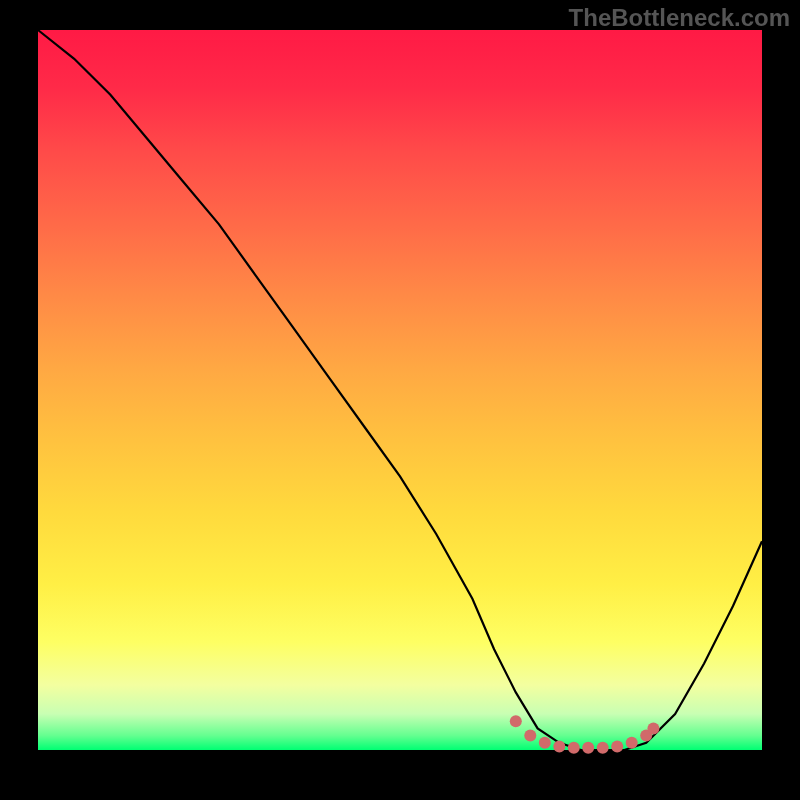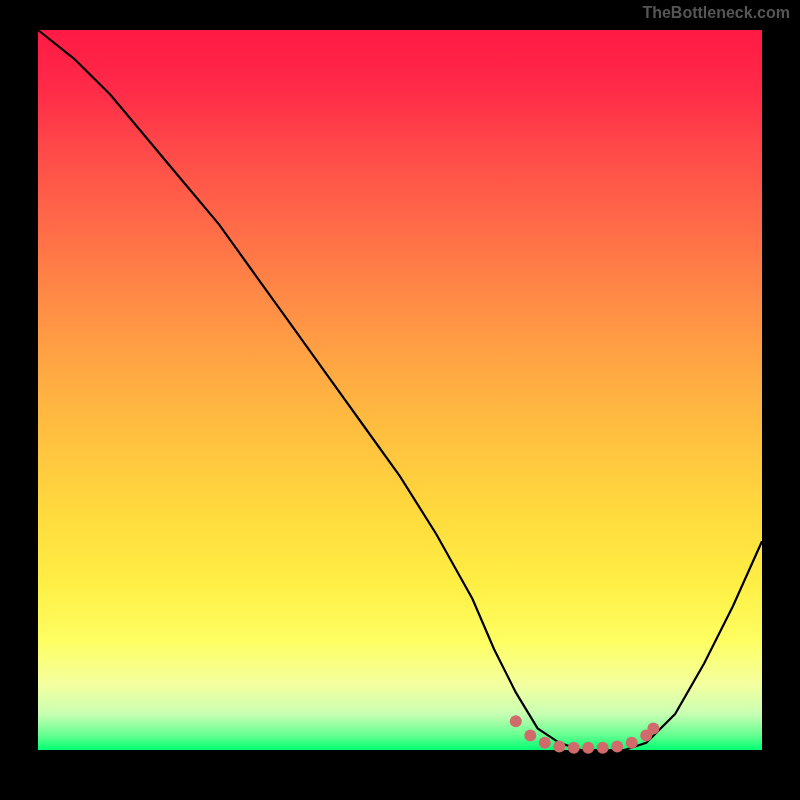--- a/index.html
+++ b/index.html
@@ -9,21 +9,21 @@
     background: #000;
     position: relative;
     font-family: Arial, sans-serif;
     overflow: hidden;
   }
   .watermark {
     position: absolute;
     top: 4px;
     right: 10px;
     color: #555;
-    font-size: 16px;
+    font-size: 24px;
     font-weight: bold;
     z-index: 10;
   }
   .plot-area {
     position: absolute;
     left: 38px;
     top: 30px;
     width: 724px;
     height: 720px;
   }

